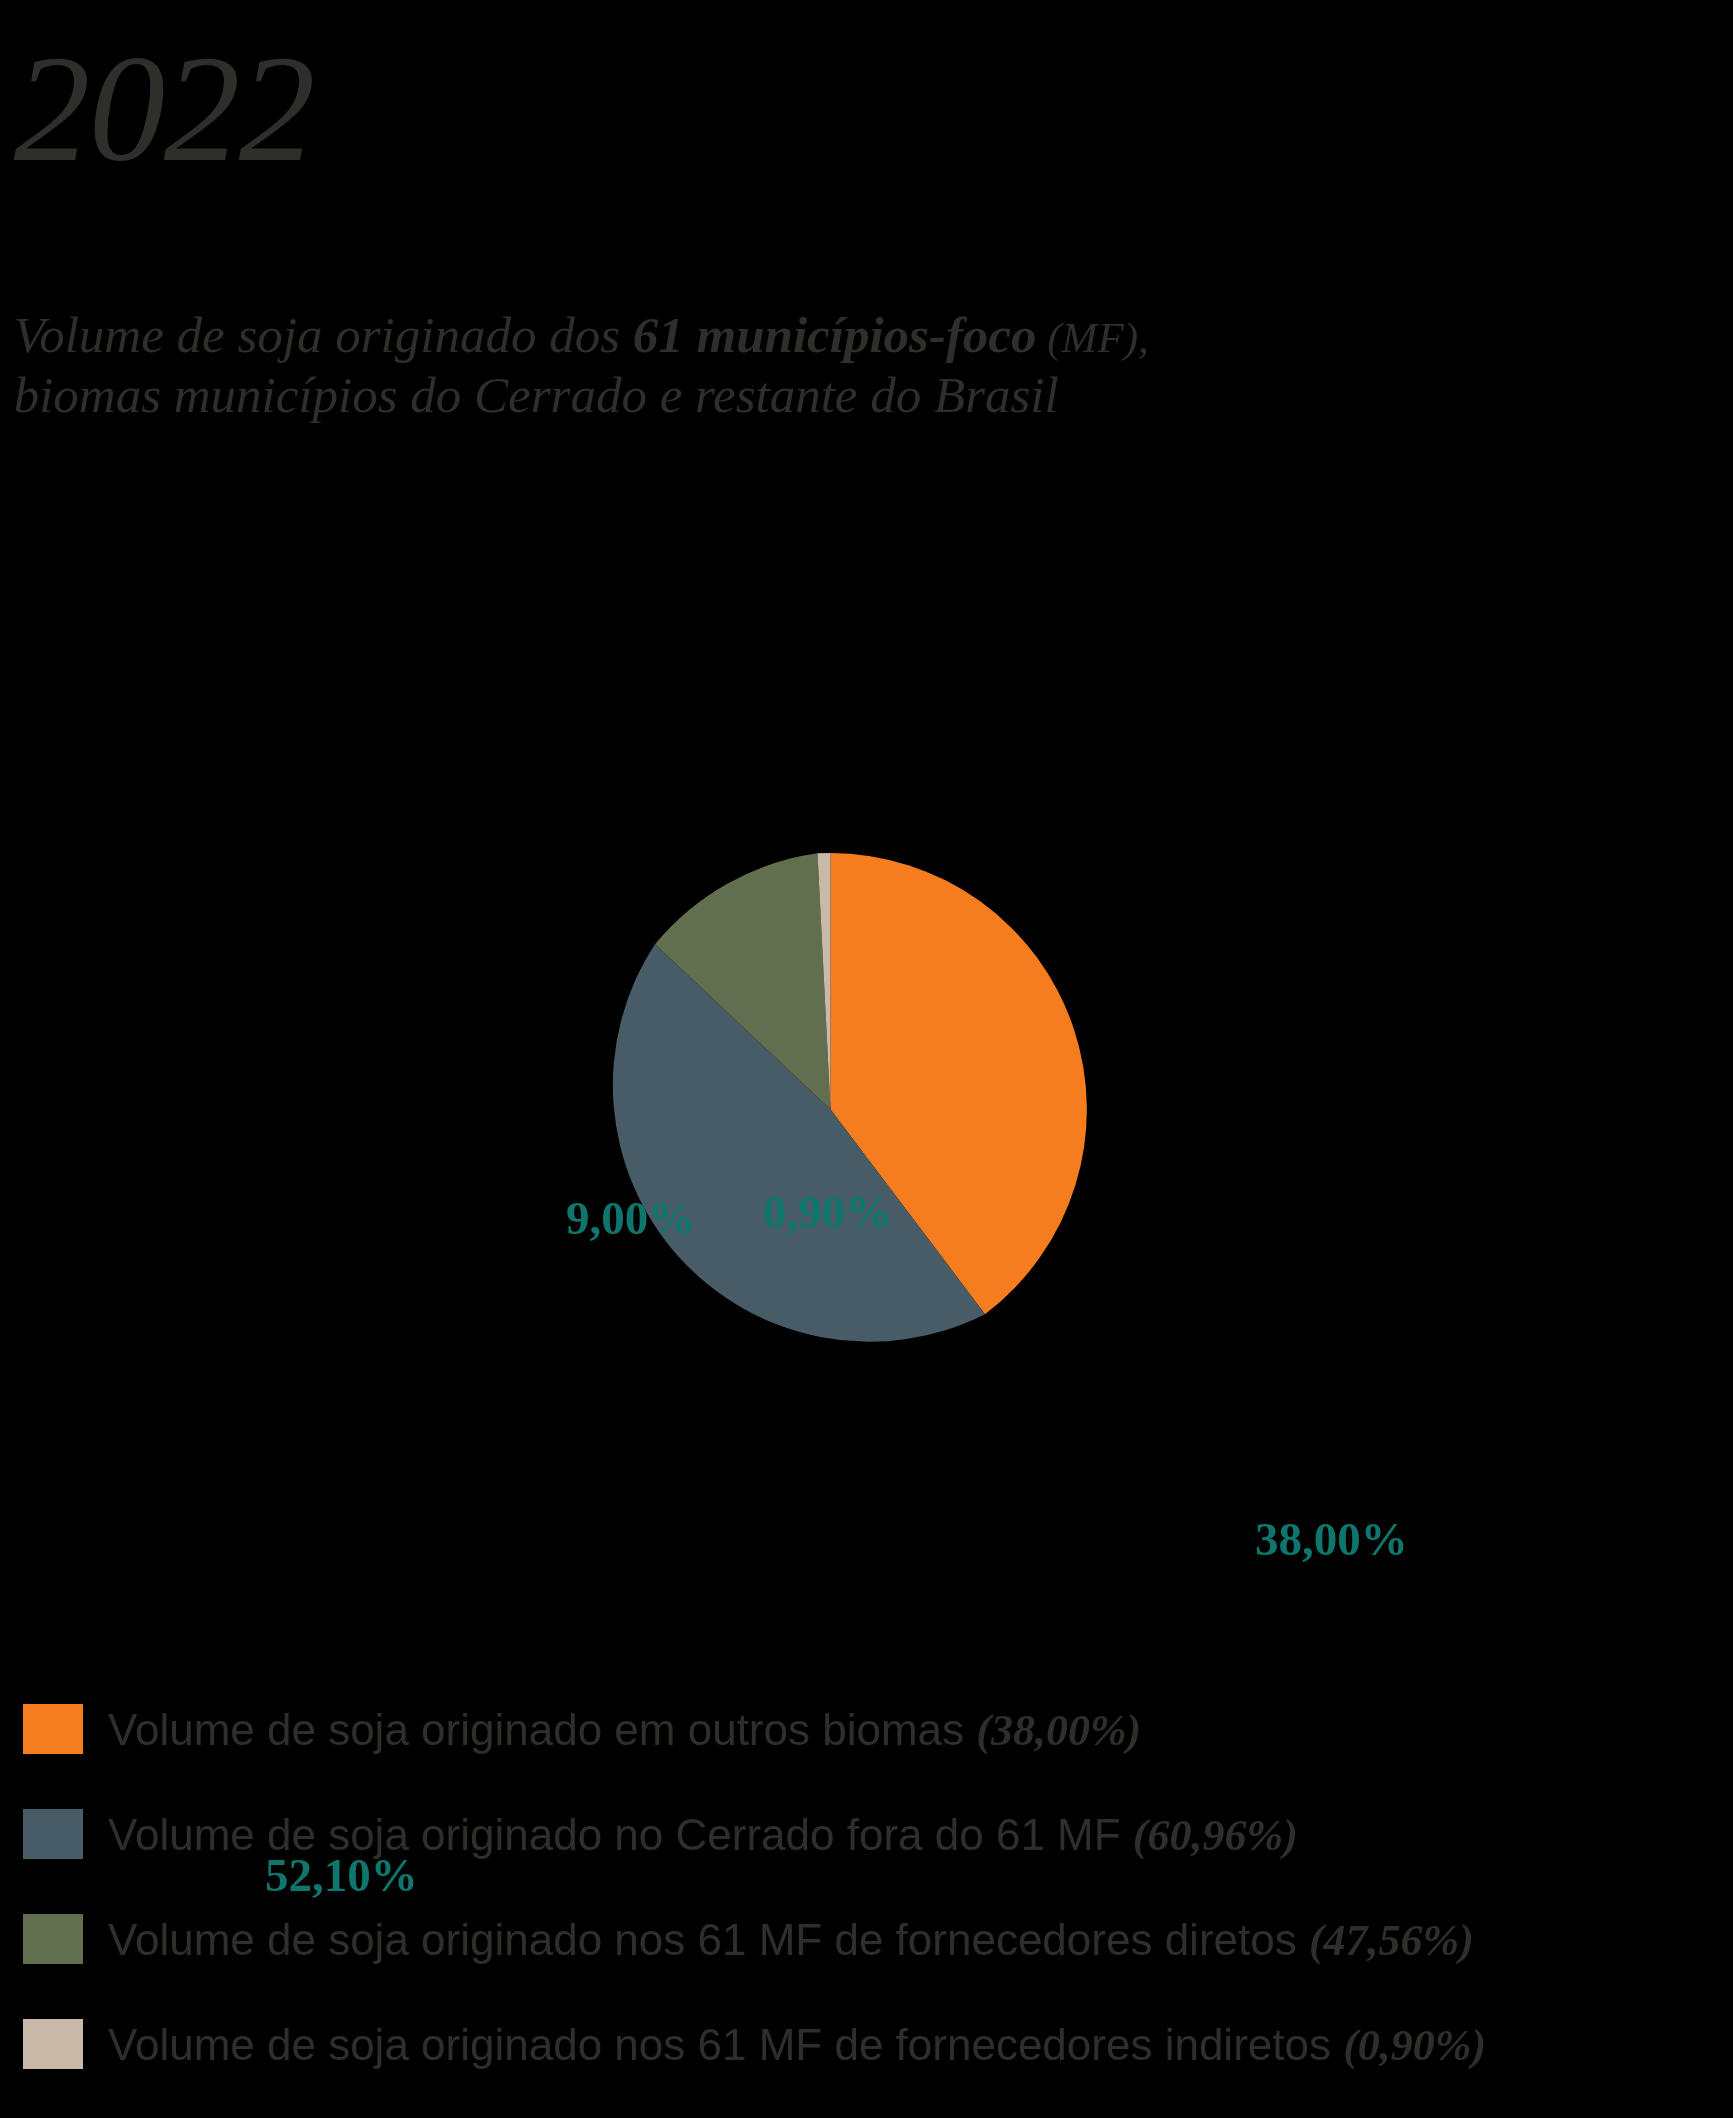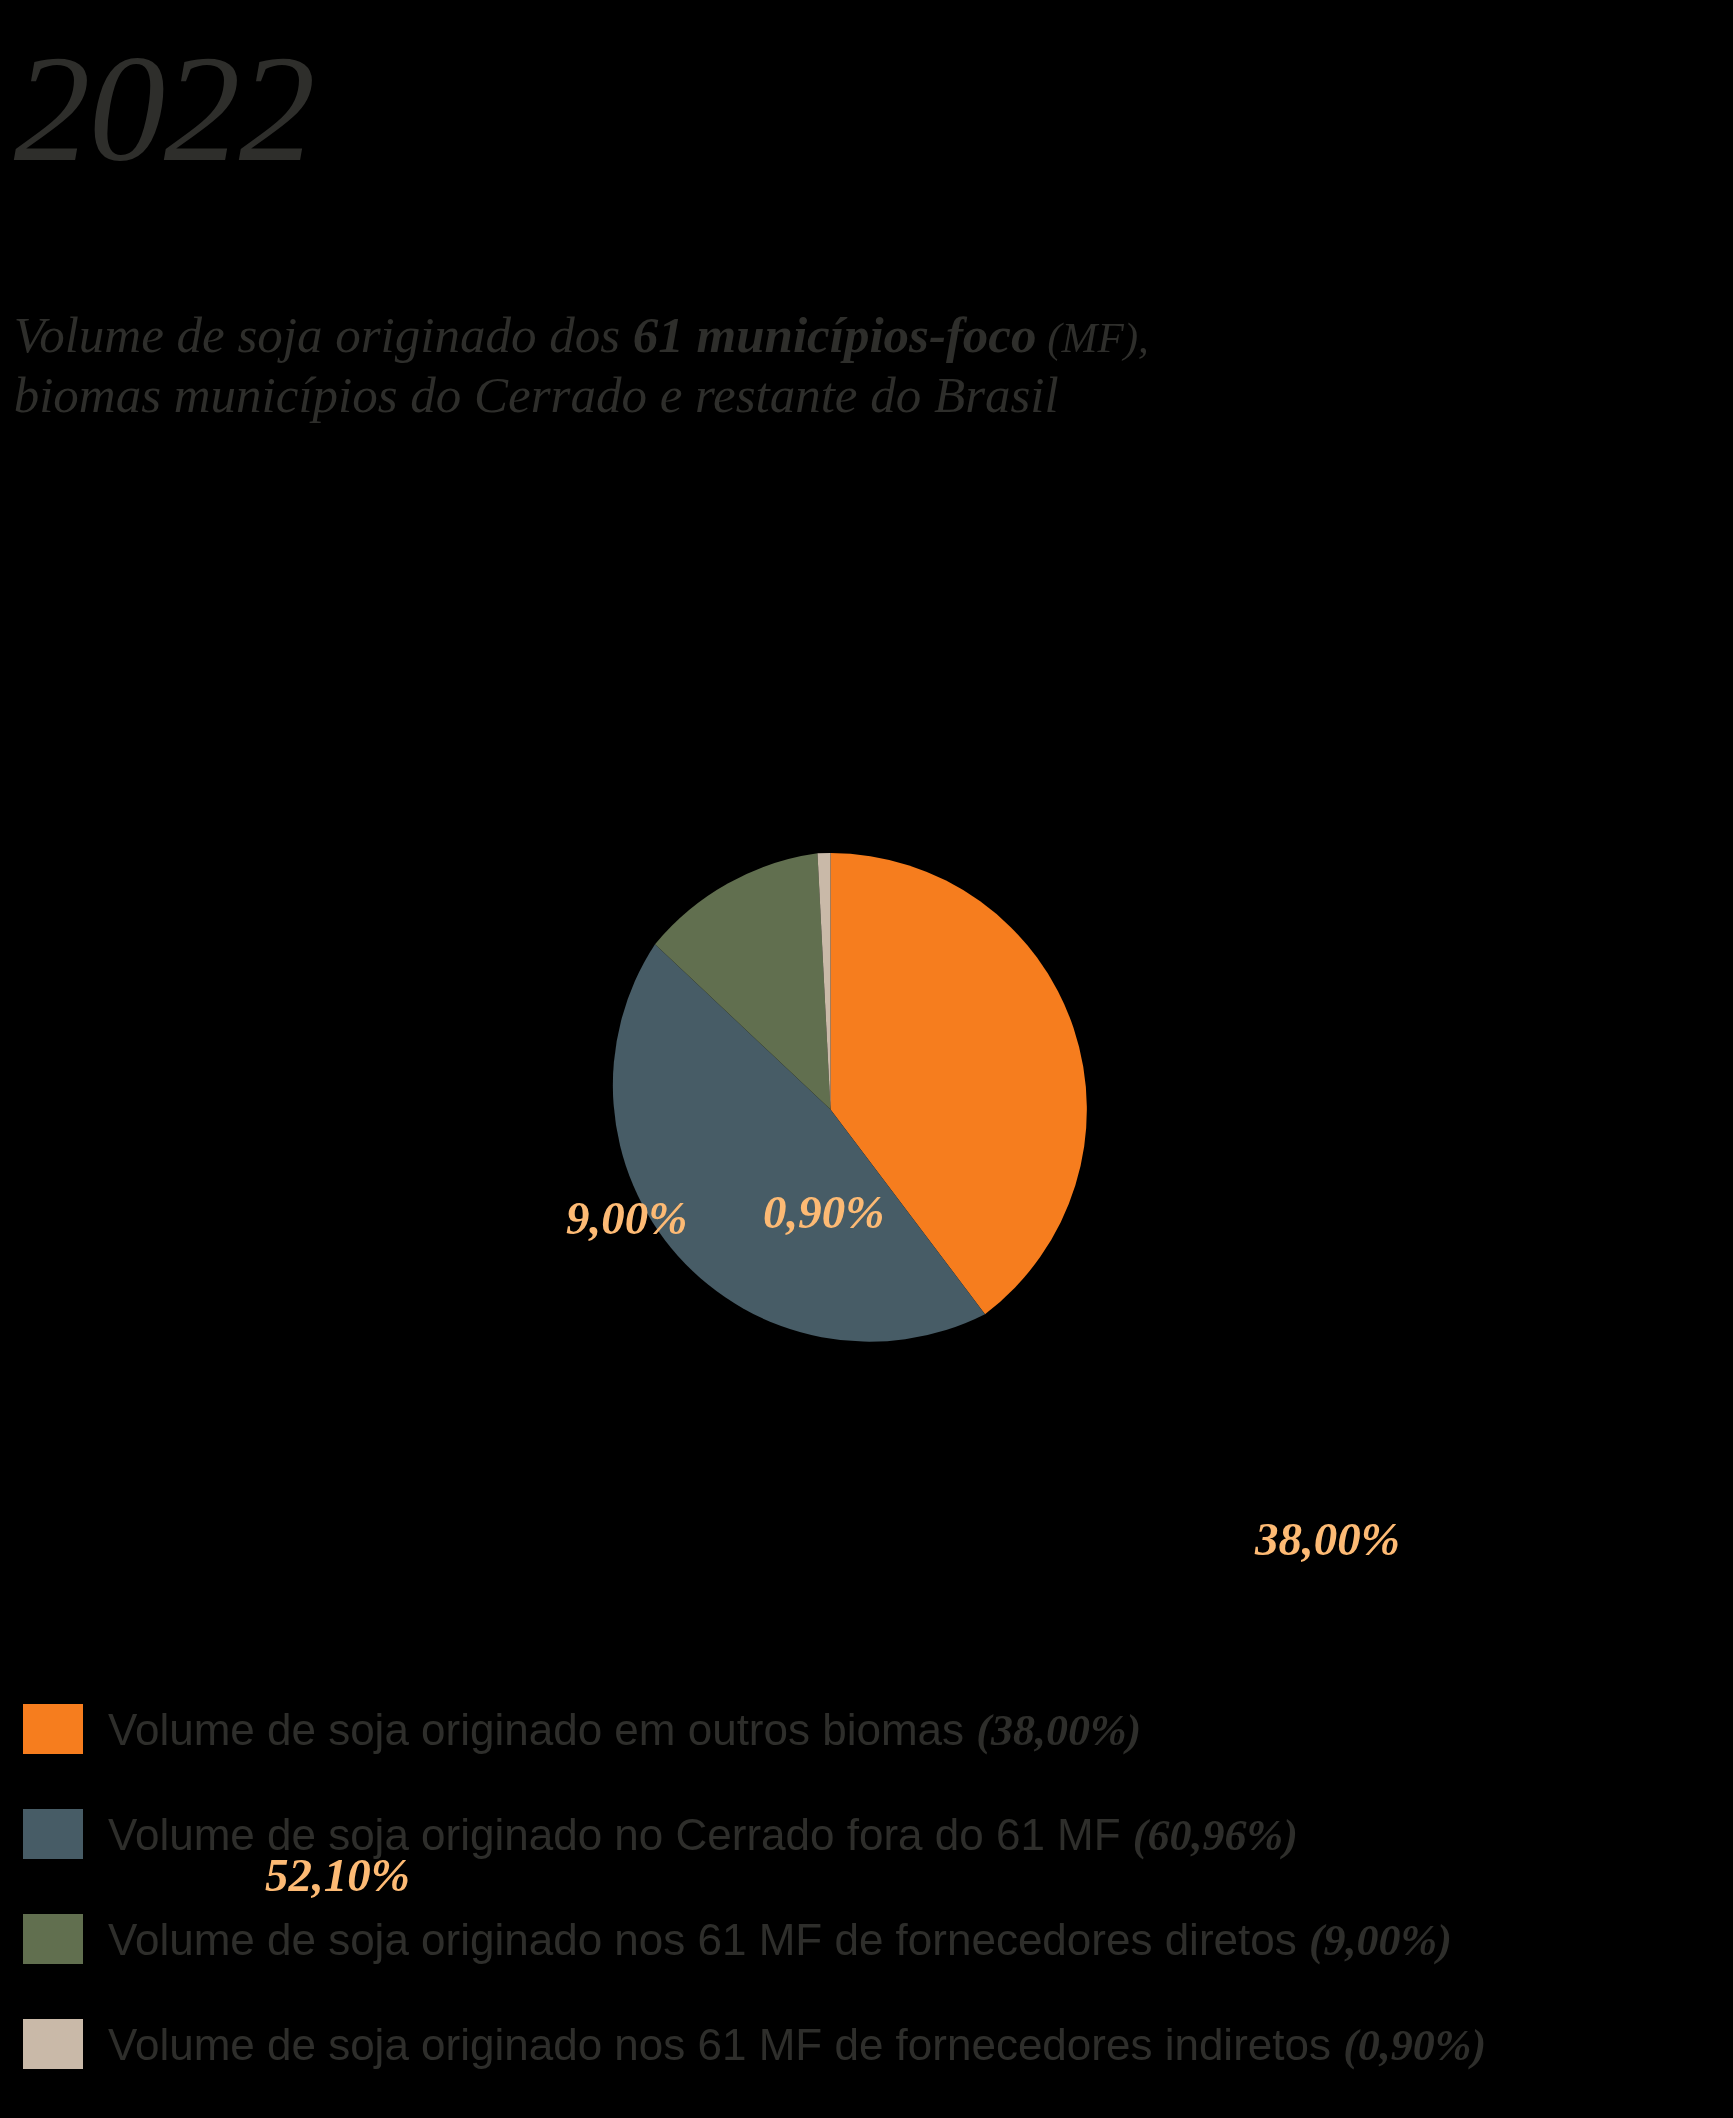--- a/index.html
+++ b/index.html
@@ -93,24 +93,23 @@
     top: 0;
     width: 513px;
     height: 513px;
     display: block;
   }
 
   
   .callout {
     position: absolute;
     font-family: "Liberation Serif", serif;
-    font-style: italic;
     font-weight: 700;
     font-size: 47px;
-    color: #fdba74;
+    color: #0f766e;
     white-space: nowrap;
   }
   #callout-green   { left: 566px;  top: 571px;  }
   #callout-beige   { left: 763px; top: 565px; text-align: center;  }
   #callout-orange  { left: 1255px; top: 892px; }
   #callout-blue    { left: 265px;  top: 1228px; text-align: right; }
 
   
   #legend {
     position: absolute;
@@ -195,21 +194,21 @@
     <div class="legend-row">
       <div class="legend-swatch" style="background:#475C66"></div>
       <div class="legend-label">
         <span>Volume de soja originado no Cerrado fora do 61 MF </span><span class="legend-pct">(60,96%)</span>
       </div>
     </div>
 
     <div class="legend-row">
       <div class="legend-swatch" style="background:#616F4F"></div>
       <div class="legend-label">
-        <span>Volume de soja originado nos 61 MF de fornecedores diretos </span><span class="legend-pct">(9,00%)</span>
+        <span>Volume de soja originado nos 61 MF de fornecedores diretos </span><span class="legend-pct">(47,56%)</span>
       </div>
     </div>
 
     <div class="legend-row">
       <div class="legend-swatch" style="background:#C9B9A8"></div>
       <div class="legend-label">
         <span>Volume de soja originado nos 61 MF de fornecedores indiretos </span><span class="legend-pct">(0,90%)</span>
       </div>
     </div>
 

